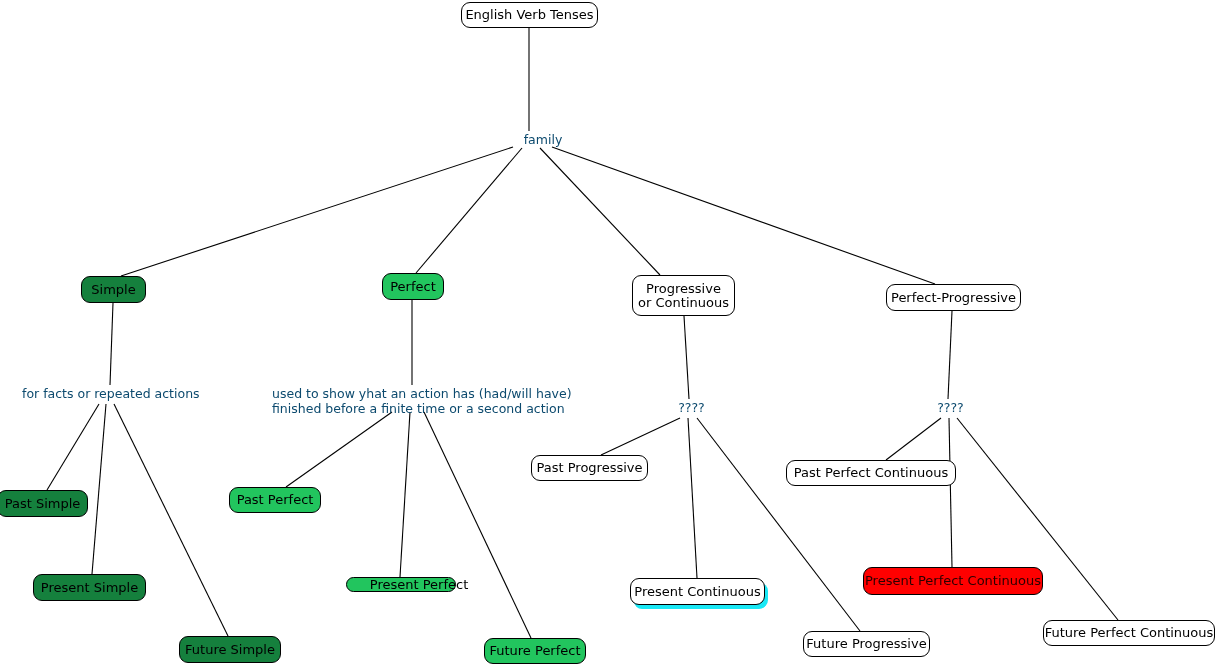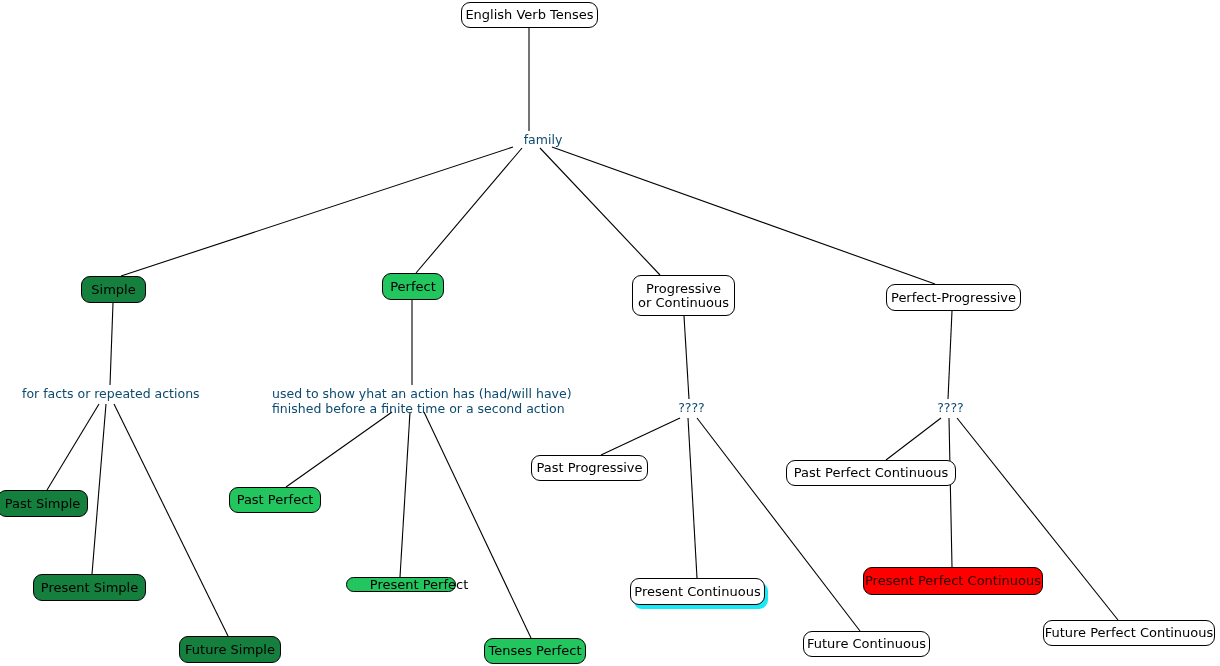--- a/index.html
+++ b/index.html
@@ -102,24 +102,24 @@
       <div class="node green" style="left: 81px; top: 276px; width: 65px; height: 27px;">Simple</div>
       <div class="node cyan" style="left: 382px; top: 273px; width: 62px; height: 27px;">Perfect</div>
       <div class="node" style="left: 632px; top: 275px; width: 103px; height: 41px;">Progressive
 or Continuous</div>
       <div class="node" style="left: 886px; top: 284px; width: 135px; height: 27px;">Perfect-Progressive</div>
       <div class="node green" style="left: -3px; top: 490px; width: 91px; height: 27px;">Past Simple</div>
       <div class="node green" style="left: 33px; top: 574px; width: 113px; height: 27px;">Present Simple</div>
       <div class="node green" style="left: 179px; top: 636px; width: 102px; height: 27px;">Future Simple</div>
       <div class="node cyan" style="left: 229px; top: 487px; width: 92px; height: 26px;">Past Perfect</div>
       <div class="node cyan" style="left: 346px; top: 577px; width: 110px; height: 15px; padding-left: 44px;">Present Perfect</div>
-      <div class="node cyan" style="left: 484px; top: 638px; width: 102px; height: 26px;">Tenses Perfect</div>
+      <div class="node cyan" style="left: 484px; top: 638px; width: 102px; height: 26px;">Future Perfect</div>
       <div class="node" style="left: 531px; top: 455px; width: 117px; height: 26px;">Past Progressive</div>
       <div class="node selected" style="left: 630px; top: 578px; width: 135px; height: 27px;">Present Continuous</div>
-      <div class="node" style="left: 803px; top: 631px; width: 127px; height: 26px;">Future Continuous</div>
+      <div class="node" style="left: 803px; top: 631px; width: 127px; height: 26px;">Future Progressive</div>
       <div class="node" style="left: 786px; top: 460px; width: 170px; height: 26px;">Past Perfect Continuous</div>
       <div class="node red" style="left: 863px; top: 567px; width: 180px; height: 28px;">Present Perfect Continuous</div>
       <div class="node" style="left: 1043px; top: 620px; width: 172px; height: 26px;">Future Perfect Continuous</div>
     </div>
   <div id="label-layer">
       <div class="link-label" style="left: 513px; top: 132px; width: 60px; text-align: center;">family</div>
       <div class="link-label" style="left: 22px; top: 386px; width: 175px; text-align: center;">for facts or repeated actions</div>
       <div class="link-label" style="left: 272px; top: 386px; width: 292px; text-align: center;">used to show yhat an action has (had/will have)
 finished before a finite time or a second action</div>
       <div class="link-label" style="left: 674px; top: 400px; width: 35px; text-align: center;">????</div>

